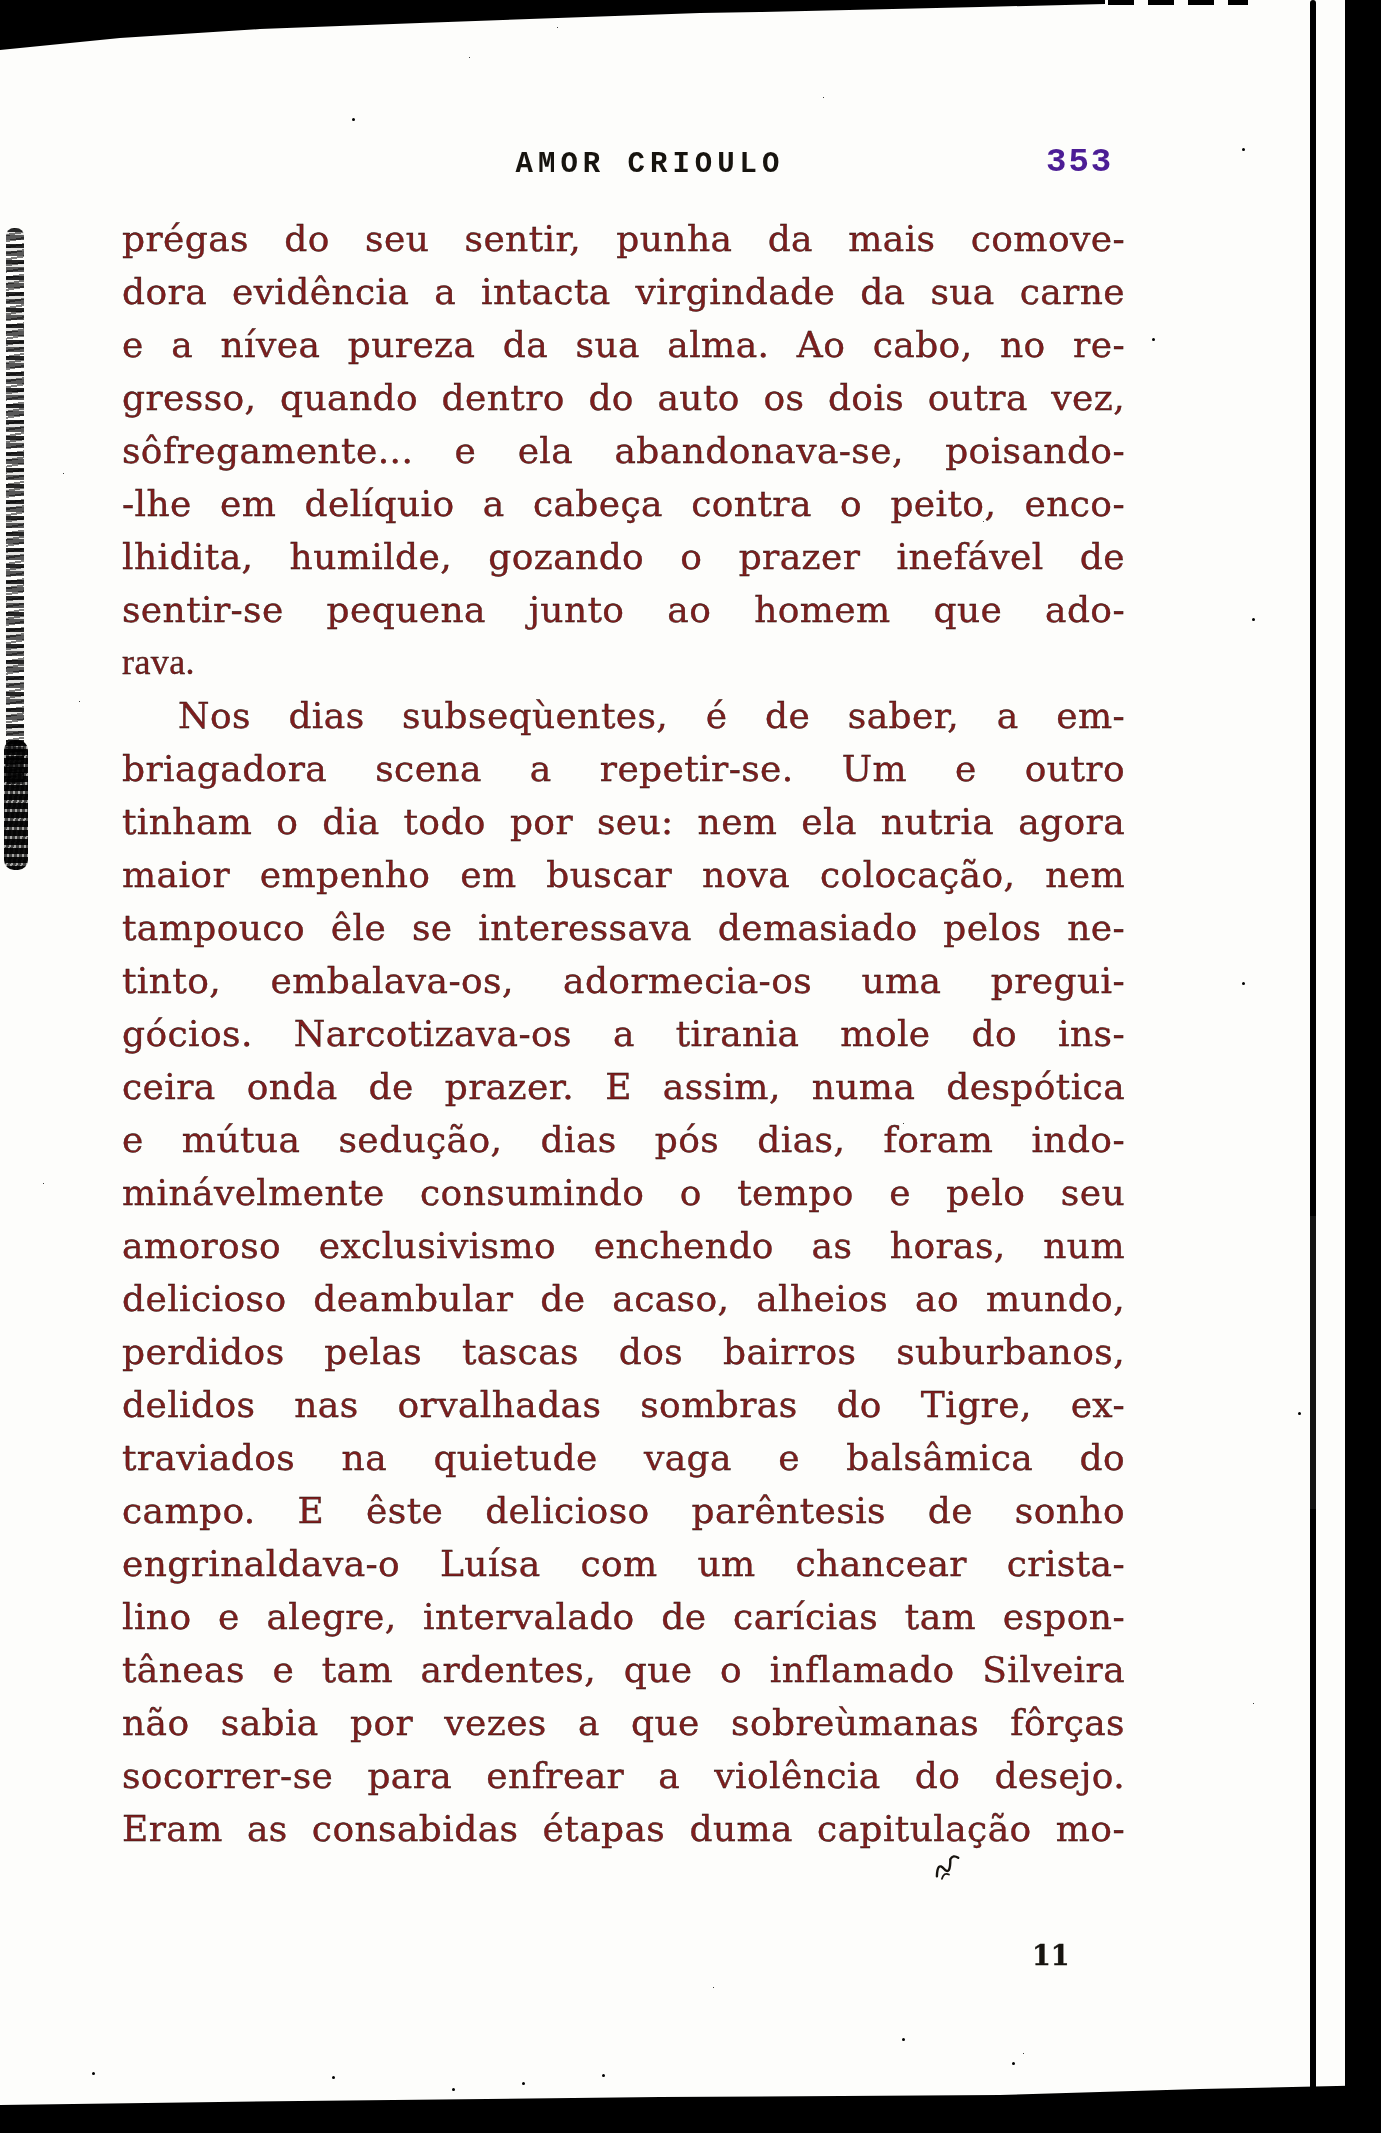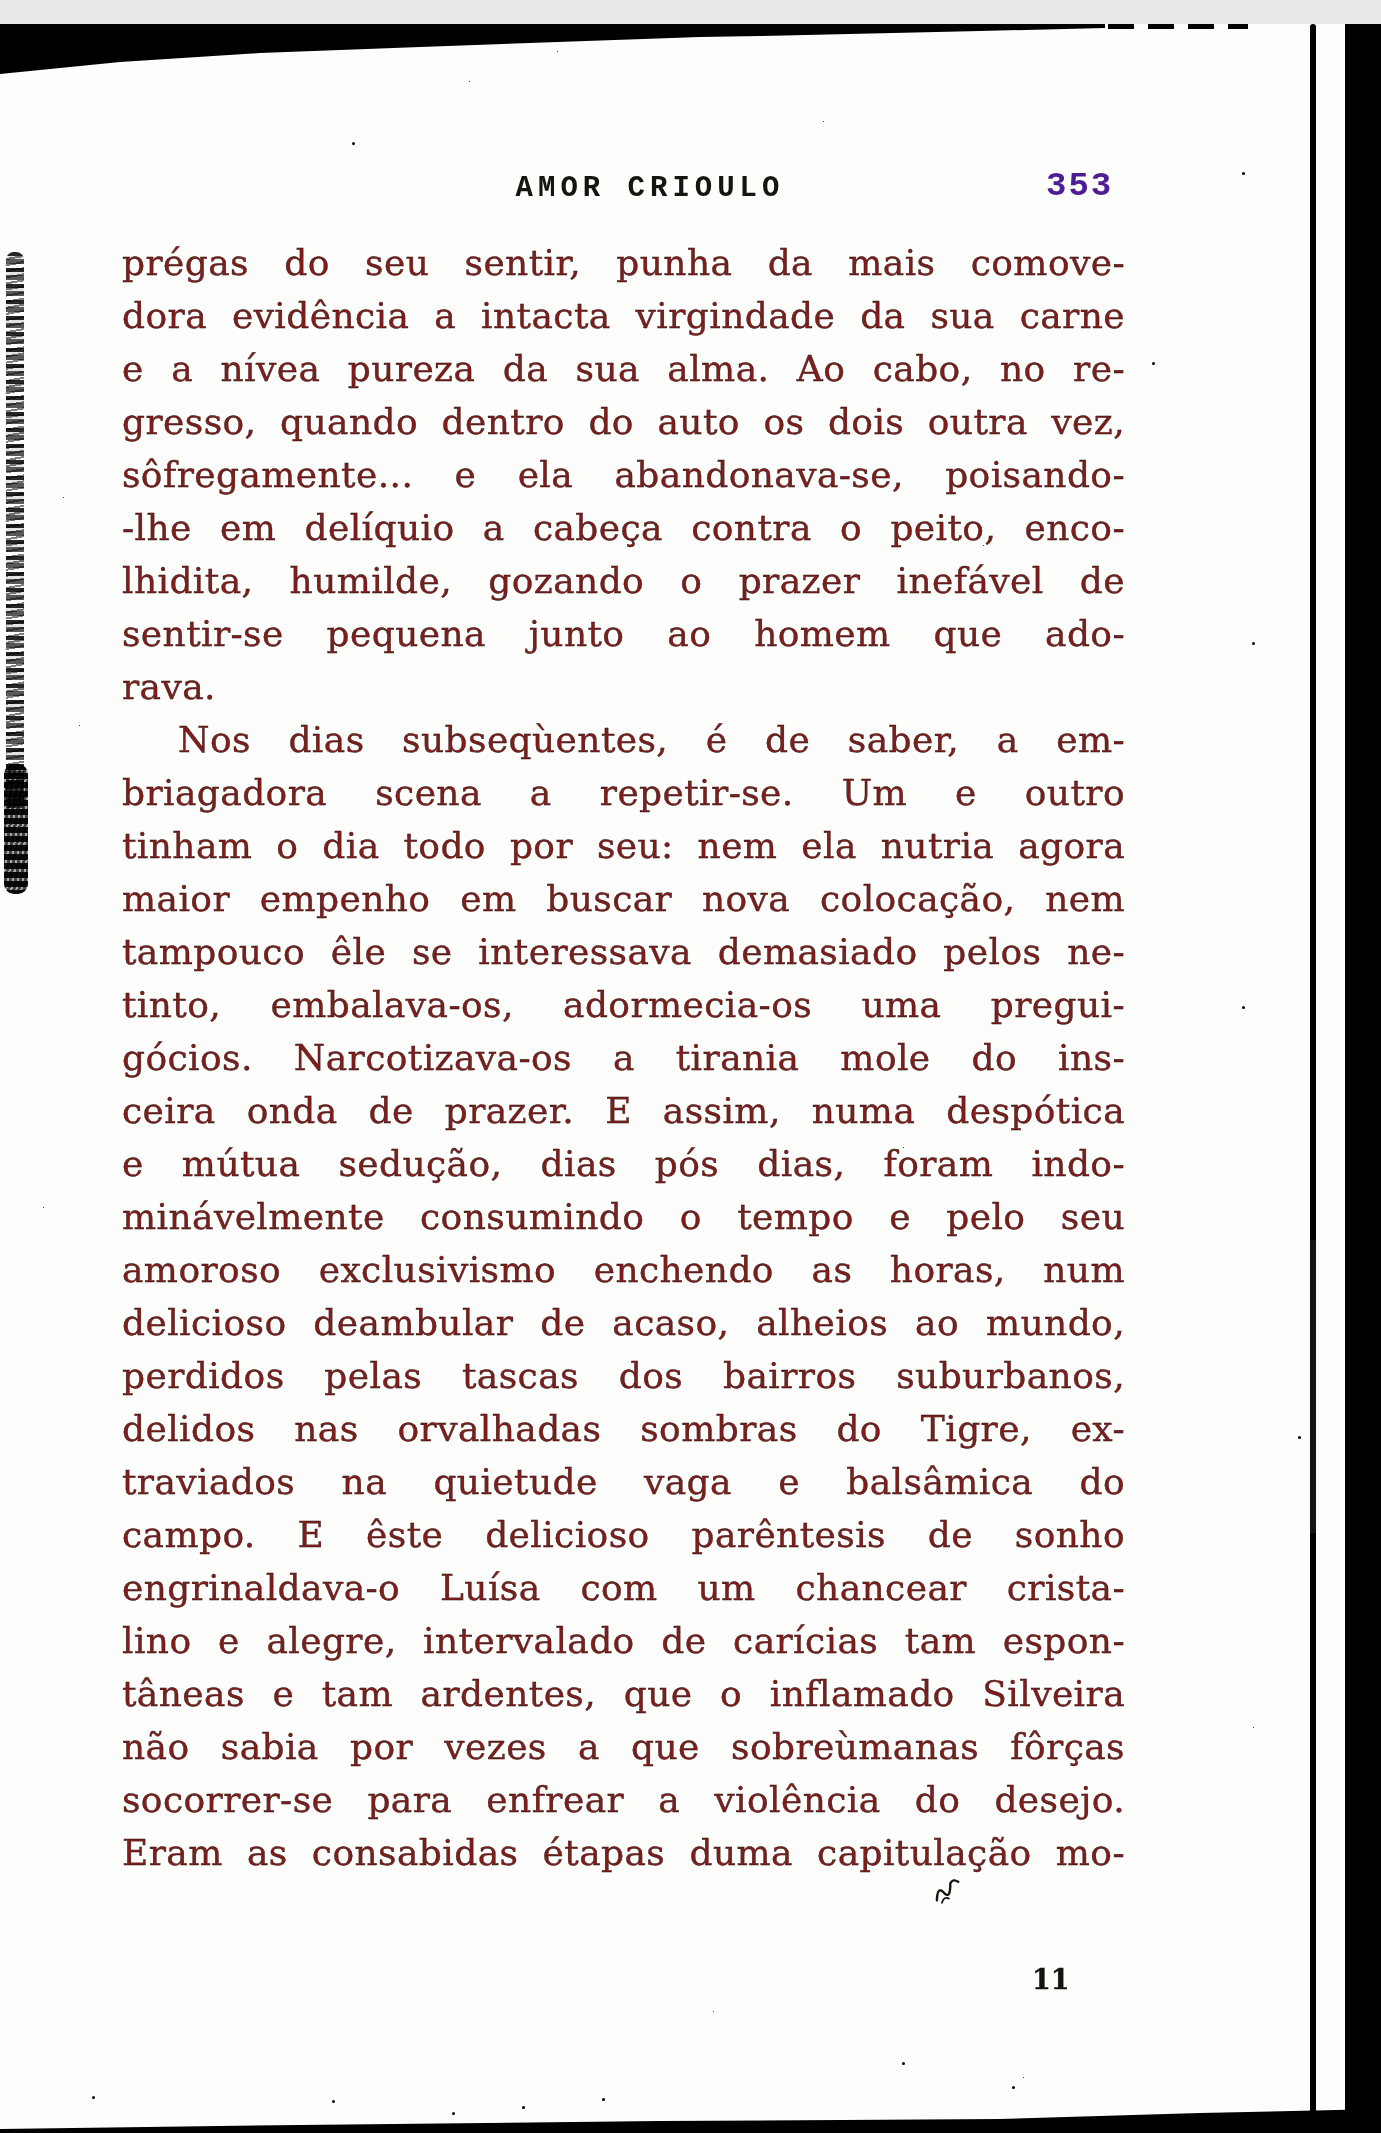--- a/index.html
+++ b/index.html
@@ -2,21 +2,21 @@
 <html><head>
 <meta charset="utf-8">
 <style>
   html,body{margin:0;padding:0;}
   body{
     width:1381px;height:2133px;position:relative;overflow:hidden;
     background:#e9e9e9;
     font-family:"DejaVu Serif","Liberation Serif",serif;
   }
   .page{
-    position:absolute;inset:0;background:#fdfdfb;color:#17140f;margin-top:24px;
+    position:absolute;inset:0;background:#fdfdfb;color:#17140f;
   }
   
   .top-edge{
     position:absolute;top:0;left:0;width:1105px;height:52px;background:#000;
     clip-path:polygon(0 0,1105px 0,1105px 4px,980px 7px,760px 12px,700px 13px,
                       420px 23px,260px 29px,120px 38px,0 50px);
   }
   .top-edge-dashes{
     position:absolute;top:0;left:1108px;width:140px;height:5px;
     background:repeating-linear-gradient(90deg,#000 0 26px,transparent 26px 40px);
@@ -77,21 +77,21 @@
   
   .text-block{
     position:absolute;top:212px;left:122px;width:1003px;
   }
   .line{
     font-size:36px;line-height:53px;height:53px;overflow:hidden;
     color:#7f1d1d;letter-spacing:.4px;
     text-align:justify;text-align-last:justify;-moz-text-align-last:justify;
     -webkit-text-stroke:.35px #17140f;
   }
-  .line.no-just{text-align-last:left;-moz-text-align-last:left;}
+  .line.no-just{text-align-last:left;font-family:Liberation Serif, serif;-moz-text-align-last:left;}
   .line.indent{text-indent:56px;}
   .signature{
     position:absolute;top:1940px;left:1032px;
     font-size:27px;font-weight:700;color:#17140f;
     -webkit-text-stroke:.4px #17140f;
   }
 </style>
 </head>
 <body>
 

